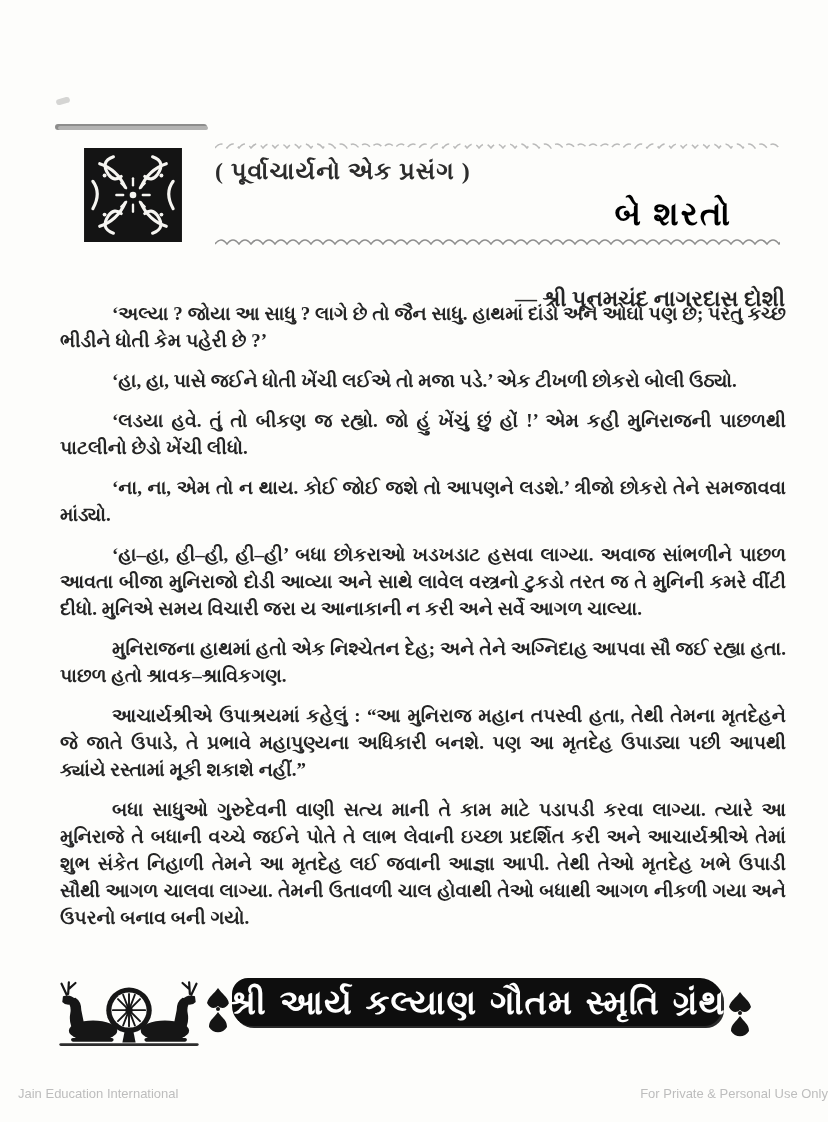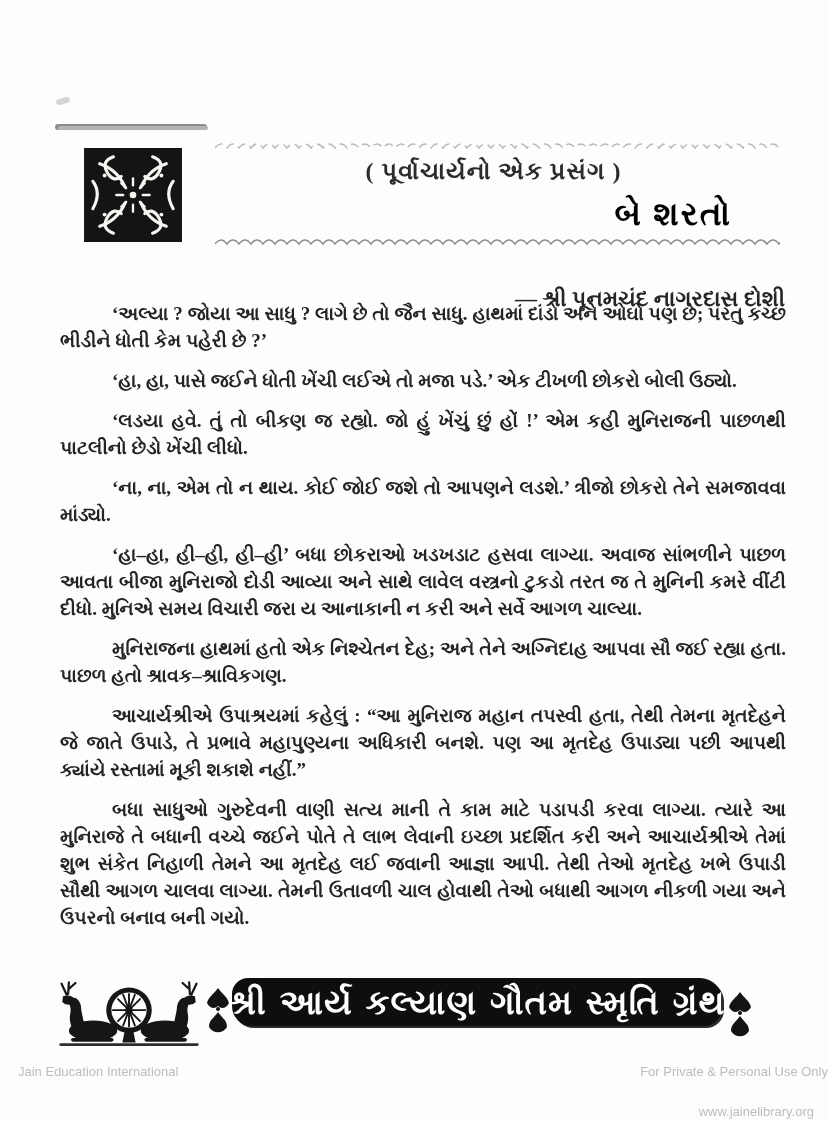--- a/index.html
+++ b/index.html
@@ -16,21 +16,21 @@
     box-shadow:-2px -1px 0 1px #333;}
   .smudge2{position:absolute;left:56px;top:98px;width:14px;height:6px;
     background:#999;opacity:.4;border-radius:3px;transform:rotate(-15deg);}
   
   .ornament{position:absolute;left:84px;top:148px;width:98px;height:94px;}
   .wavy{position:absolute;left:215px;height:10px;}
   .wavy.top{top:142px;opacity:.6;}
   .wavy.mid{top:238px;opacity:.85;}
   .subtitle{
     position:absolute;left:215px;top:158px;width:565px;
-    text-align:center;padding-right:8px;box-sizing:border-box;
+    text-align:left;padding-right:8px;box-sizing:border-box;
     font-size:24px;font-weight:600;color:#2c2c2c;letter-spacing:1px;
   }
   .title{
     position:absolute;left:215px;top:196px;width:565px;
     text-align:right;padding-right:48px;box-sizing:border-box;
     font-size:33px;font-weight:700;color:#000000;letter-spacing:2px;
   }
   .author{
     position:absolute;left:215px;top:254px;width:570px;
     text-align:right;padding-right:0;box-sizing:border-box;
@@ -53,21 +53,21 @@
     background:#0e0e0e;border-radius:16px 22px 18px 20px;
     display:flex;align-items:center;justify-content:center;
     box-shadow:2px 2px 0 0 #2a2a2a;
   }
   .banner span{
     color:#ffffff;font-family:"DejaVu Sans", sans-serif;
     font-size:34px;font-weight:800;letter-spacing:1px;white-space:nowrap;
   }
   
   .footer{
-    position:absolute;left:0;top:1064px;width:828px;height:20px;
+    position:absolute;left:0;top:1086px;width:828px;height:20px;
     font-family:"Liberation Sans", sans-serif;font-size:13px;color:#bdbdbd;
   }
   .footer .fl{position:absolute;left:18px;}
   .footer .fc{position:absolute;left:0;width:100%;text-align:right;}
   .footer .fr{position:absolute;right:14px;margin-top:40px;}
 </style>
 </head>
 <body>
 
 <div class="page">

